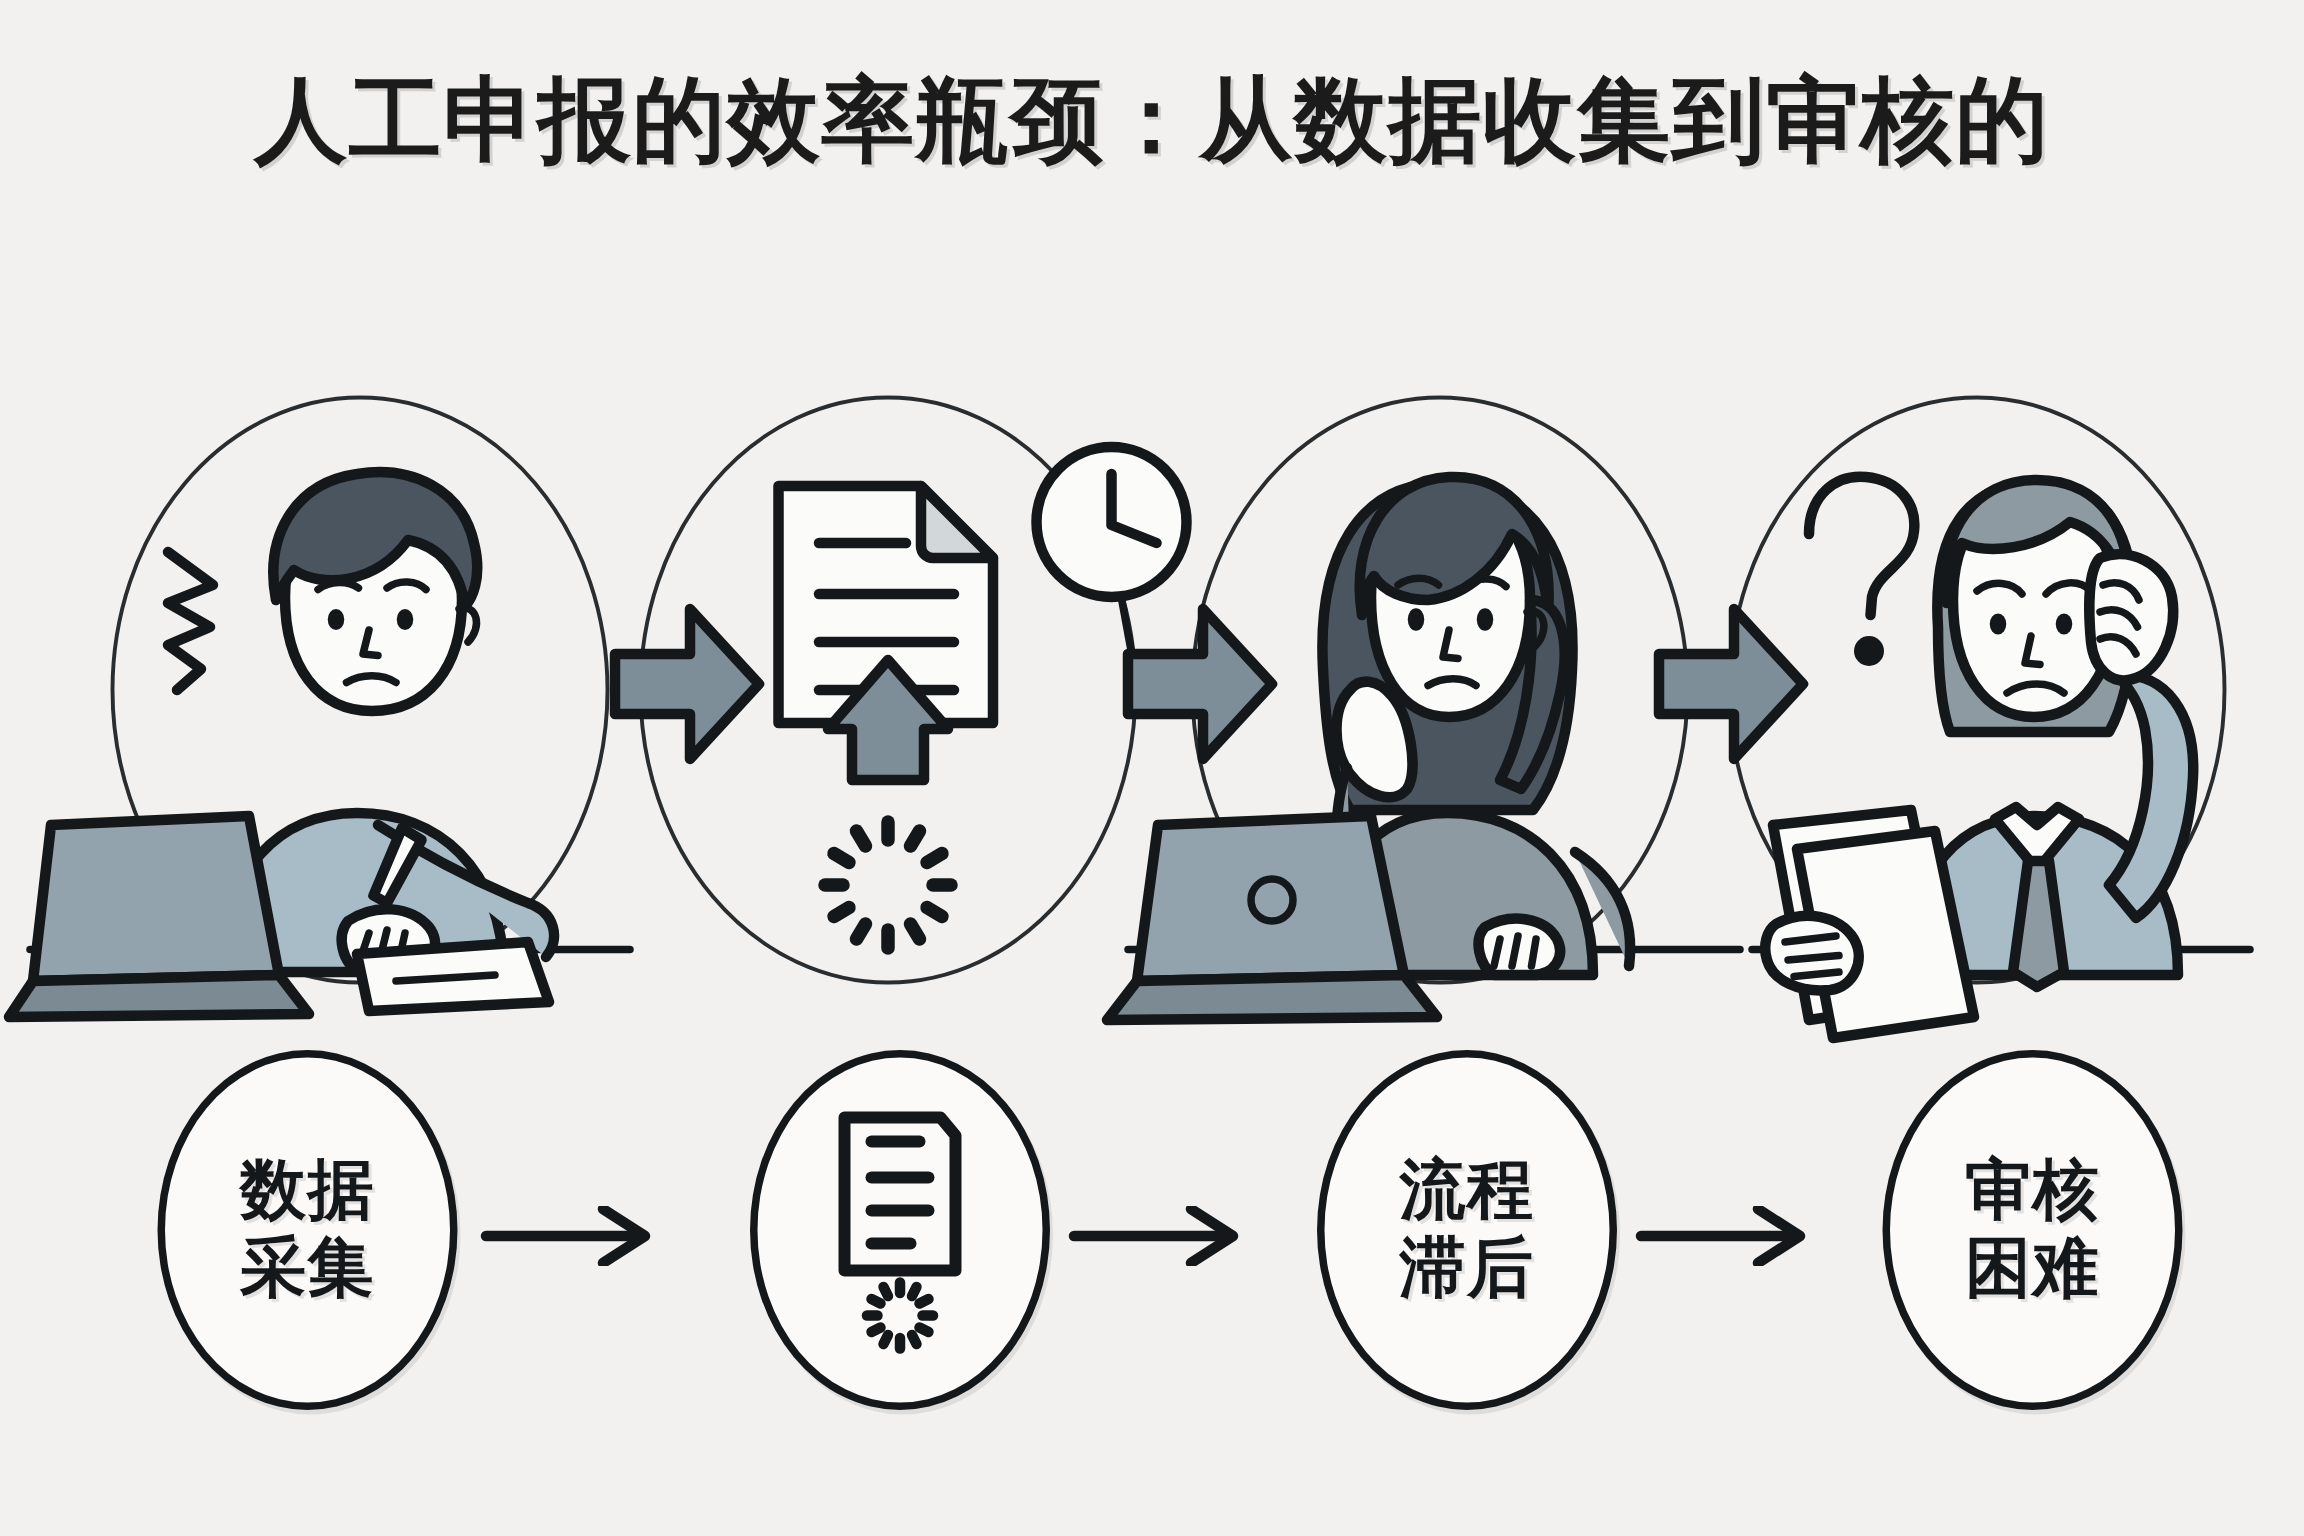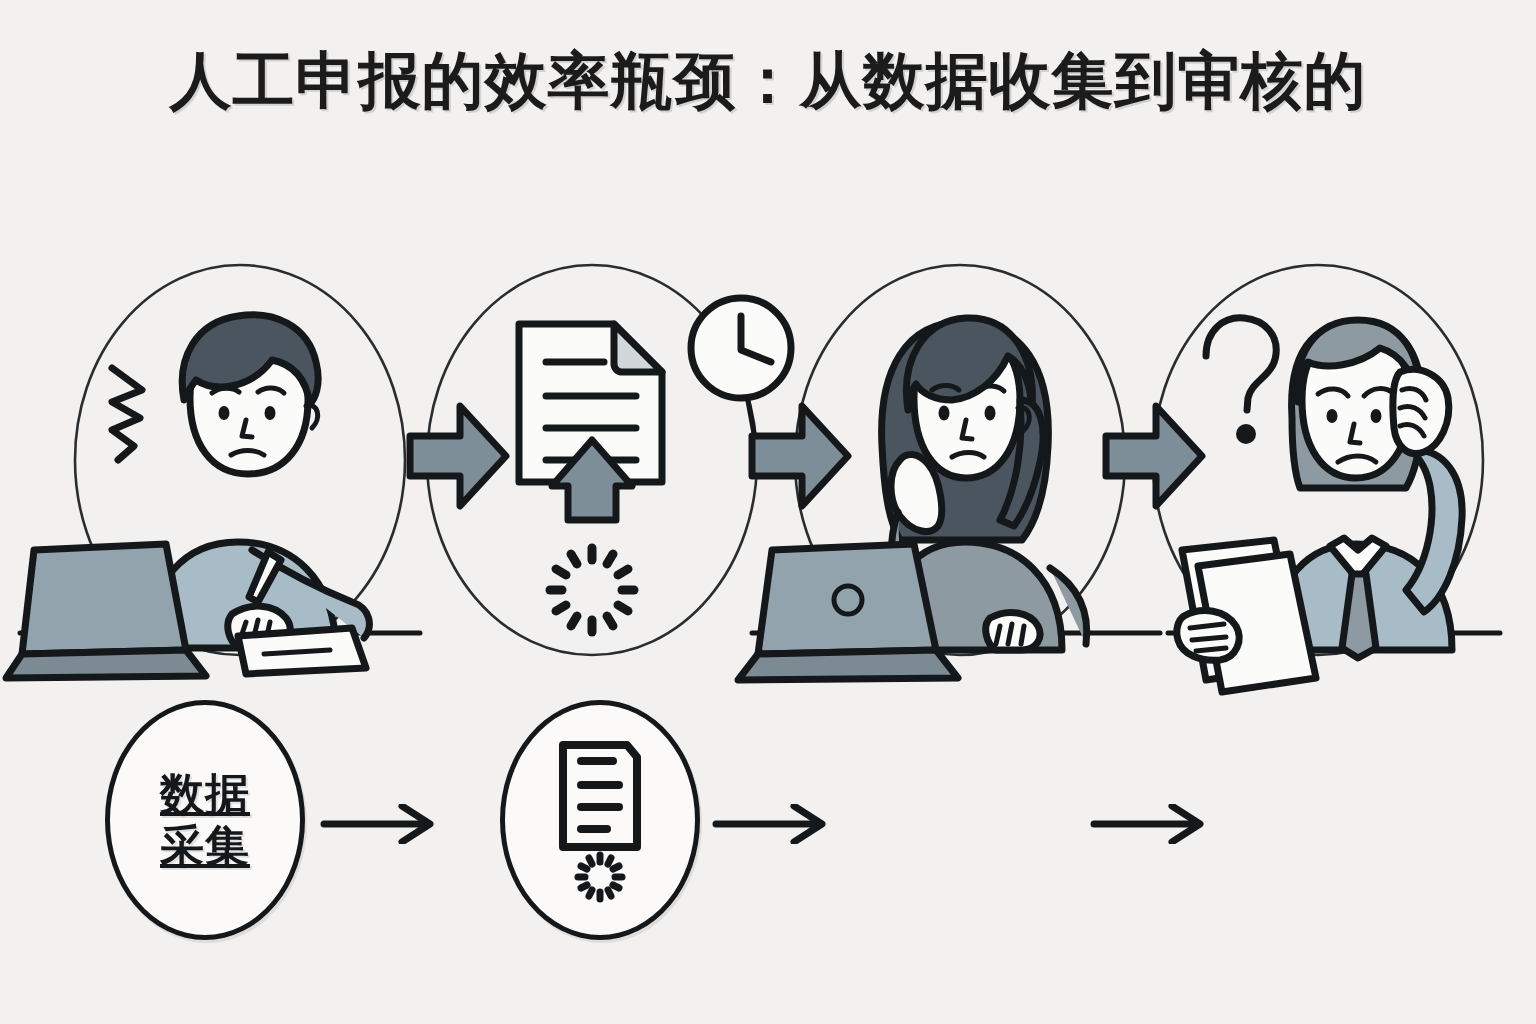--- a/index.html
+++ b/index.html
@@ -71,21 +71,20 @@
     box-shadow: 2px 3px 0 rgba(150,150,150,0.22);
   }
   .flow-label {
     font-size: 44px;
     line-height: 52px;
     font-weight: 700;
     color: #15181a;
     text-align: left;
     letter-spacing: 1px;
     text-shadow: 2px 2px 0 rgba(150,150,150,0.25);
-    text-decoration: underline;
   }
   .flow-arrow {
     position: absolute;
     top: 104px;
     width: 118px;
     height: 40px;
   }
 
   
   #flow-node-0 { left: 105px; }
@@ -329,21 +328,29 @@
           <line x1="-11" y1="-19" x2="-8" y2="-13"></line>
         </g>
       </svg>
     </div>
 
     <svg class="flow-arrow" id="flow-arrow-1" viewBox="0 0 118 40">
       <line x1="4" y1="20" x2="104" y2="20" stroke="#15181a" stroke-width="7" stroke-linecap="round"></line>
       <polyline points="82,2 110,20 82,38" fill="none" stroke="#15181a" stroke-width="7" stroke-linecap="round" stroke-linejoin="round"></polyline>
     </svg>
 
+    <div class="flow-node" id="flow-node-2">
+      <span class="flow-label">流程</span>
+      <span class="flow-label">滞后</span>
+    </div>
 
     <svg class="flow-arrow" id="flow-arrow-2" viewBox="0 0 118 40">
       <line x1="4" y1="20" x2="104" y2="20" stroke="#15181a" stroke-width="7" stroke-linecap="round"></line>
       <polyline points="82,2 110,20 82,38" fill="none" stroke="#15181a" stroke-width="7" stroke-linecap="round" stroke-linejoin="round"></polyline>
     </svg>
 
+    <div class="flow-node" id="flow-node-3">
+      <span class="flow-label">审核</span>
+      <span class="flow-label">困难</span>
+    </div>
 
   </div>
 </div>
 
 </body></html>

